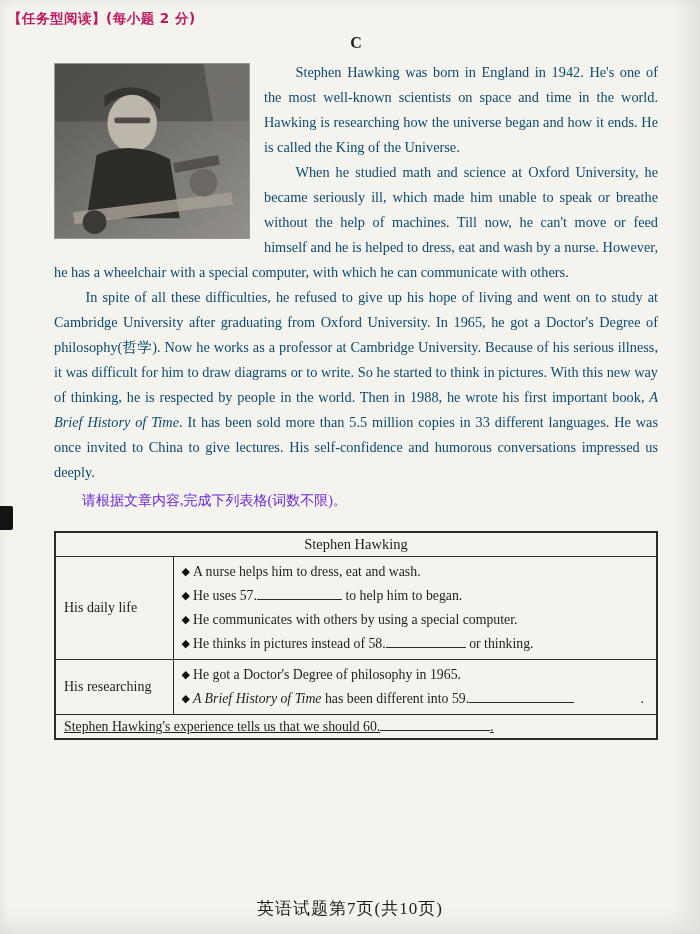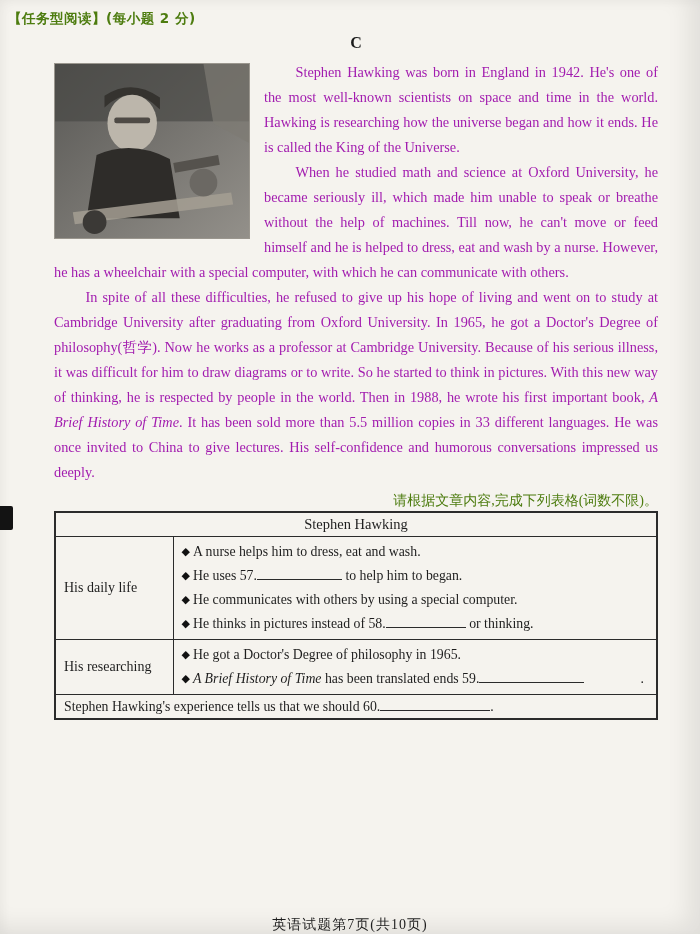--- a/index.html
+++ b/index.html
@@ -17,42 +17,42 @@
     padding:34px 42px 0 54px;
     box-shadow: inset -12px -8px 22px rgba(0,0,0,0.08), inset 4px 2px 10px rgba(0,0,0,0.03);
   }
   .scan-mark {
     position:absolute; left:0; top:506px; width:13px; height:24px;
     background:#131313; border-radius:0 2px 2px 0;
   }
   .header {
     position:absolute; top:10px; left:8px;
     font-family:"DejaVu Sans","Liberation Sans",sans-serif;
-    font-weight:bold; font-size:13.5px; color:#4d7c0f;
+    font-weight:bold; font-size:13.5px; color:#be185d;
     letter-spacing:0.5px;
   }
   .section-label {
     text-align:center; font-weight:bold; font-size:16px;
     margin-bottom:8px; color:#1b1b1b;
   }
   .article {
     font-size:14.3px; line-height:25px; text-align:justify;
-    color:#a21caf;
+    color:#0c4a6e;
   }
   .photo {
     float:left; width:196px; height:176px;
     margin:3px 14px 5px 0;
     border:1px solid #9a968e;
     background:#777;
   }
   .photo svg { display:block; width:100%; height:100%; }
   .article p { text-indent:2.2em; }
   .italic { font-style:italic; }
   .instruction {
-    font-size:14px; margin:7px 0 1px 28px; color:#4d7c0f;text-align:right;
+    font-size:14px; margin:7px 0 21px 28px; color:#6d28d9;
   }
   table.task-table {
     width:100%; border-collapse:collapse;
     border:2px solid #2b2b2b;
     font-size:13.8px; color:#1e1e1e;
   }
   table.task-table td {
     border:1.5px solid #2b2b2b;
     padding:3px 8px;
     vertical-align:middle;
@@ -64,24 +64,24 @@
   .t-content .item::after { content:""; display:block; clear:both; }
   .bullet { font-size:11px; margin-right:3px; position:relative; top:-1px; color:#111; }
   .blank {
     display:inline-block; height:13px;
     border-bottom:1.2px solid #2b2b2b;
     vertical-align:baseline;
   }
   .w95 { width:95px; } .w85 { width:85px; } .w80 { width:80px; }
   .w105 { width:105px; } .w110 { width:110px; }
   .end-dot { float:right; margin-right:4px; }
-  .t-footer { padding-left:30px; }
+  .t-footer { padding-left:30px;text-decoration:underline; }
   .page-footer {
-    position:absolute; bottom:0; left:0; width:700px;
-    text-align:center; font-size:14px; color:#1d1d1d;
+    position:absolute; bottom:14px; left:0; width:700px;
+    text-align:center; font-size:17px; color:#1d1d1d;
     letter-spacing:1px;
   }
 </style>
 </head>
 <body>
 
 <div class="page">
 
   <div class="scan-mark"></div>
 
@@ -132,21 +132,21 @@
         <div class="item"><span class="bullet">◆</span><span>He uses </span><span>57.</span><span class="blank w85"></span><span> to help him to began.</span></div>
         <div class="item"><span class="bullet">◆</span><span>He communicates with others by using a special computer.</span></div>
         <div class="item"><span class="bullet">◆</span><span>He thinks in pictures instead of </span><span>58.</span><span class="blank w80"></span><span> or thinking.</span></div>
       </td>
     </tr>
 
     <tr>
       <td class="t-label">His researching</td>
       <td class="t-content">
         <div class="item"><span class="bullet">◆</span><span>He got a Doctor's Degree of philosophy in 1965.</span></div>
-        <div class="item"><span class="bullet">◆</span><span class="italic">A Brief History of Time</span><span> has been translated ends </span><span>59.</span><span class="blank w105"></span><span class="end-dot">.</span></div>
+        <div class="item"><span class="bullet">◆</span><span class="italic">A Brief History of Time</span><span> has been different into </span><span>59.</span><span class="blank w105"></span><span class="end-dot">.</span></div>
       </td>
     </tr>
 
     <tr>
       <td colspan="2" class="t-footer"><span>Stephen Hawking's experience tells us that we should </span><span>60.</span><span class="blank w110"></span><span>.</span></td>
     </tr>
   </tbody>
     </table>
 
   <div class="page-footer">英语试题第7页(共10页)</div>

